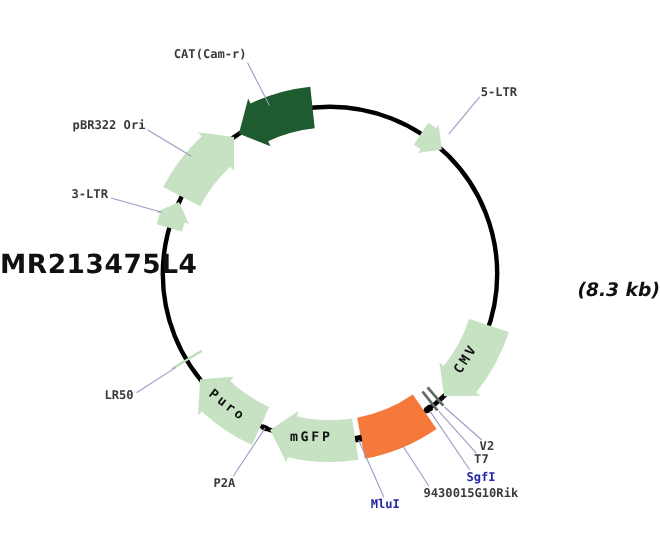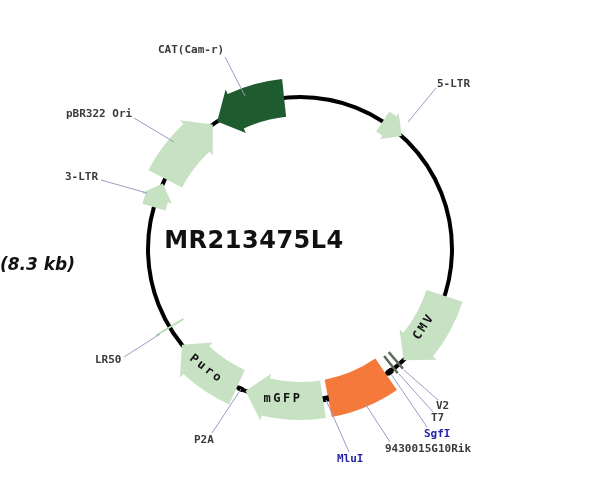--- a/index.html
+++ b/index.html
@@ -1,23 +1,23 @@
 <!DOCTYPE html>
 <html><head>
 <meta charset="utf-8">
 <style>
   html,body{margin:0;padding:0;background:#fff;}
   #stage{position:relative;width:600px;height:494px;background:#fff;overflow:hidden;
          font-family:"DejaVu Sans",sans-serif;}
   #map-svg{position:absolute;left:0;top:0;}
   .map-label{font:bold 11px "DejaVu Sans Mono",monospace;}
   .band-text{font:bold 12px "DejaVu Sans Mono",monospace;letter-spacing:2.5px;}
-  #plasmid-title{position:absolute;top:226px;left:0;width:508px;text-align:center;
+  #plasmid-title{position:absolute;top:226px;left:0;width:508px;
     font:bold 24px "DejaVu Sans",sans-serif;color:#111;letter-spacing:.5px;}
-  #plasmid-size{position:absolute;top:254px;left:0;width:600px;text-align:left;
+  #plasmid-size{position:absolute;top:254px;left:0;width:600px;text-align:right;
     font:bold italic 17px "DejaVu Sans",sans-serif;color:#111;}
 </style>
 </head>
 <body>
 
 <div id="stage">
   <svg id="map-svg" width="600" height="494" viewBox="0 0 600 494" xmlns="http://www.w3.org/2000/svg">
       <circle cx="300" cy="249" r="152" fill="none" stroke="#000000" stroke-width="4"></circle>
       <path d="M389.3,111.5 A164,164 0 0 1 396.4,116.3 L398.7,113.1 L401.7,136.0 L379.9,139.0 L382.3,135.7 A140,140 0 0 0 376.2,131.6 Z" fill="#C7E2C3"></path>
       <path d="M462.6,301.8 A171,171 0 0 1 432.9,356.6 L436.8,359.8 L403.7,360.2 L399.5,329.6 L403.4,332.7 A133,133 0 0 0 426.5,290.1 Z" fill="#C7E2C3"></path>

